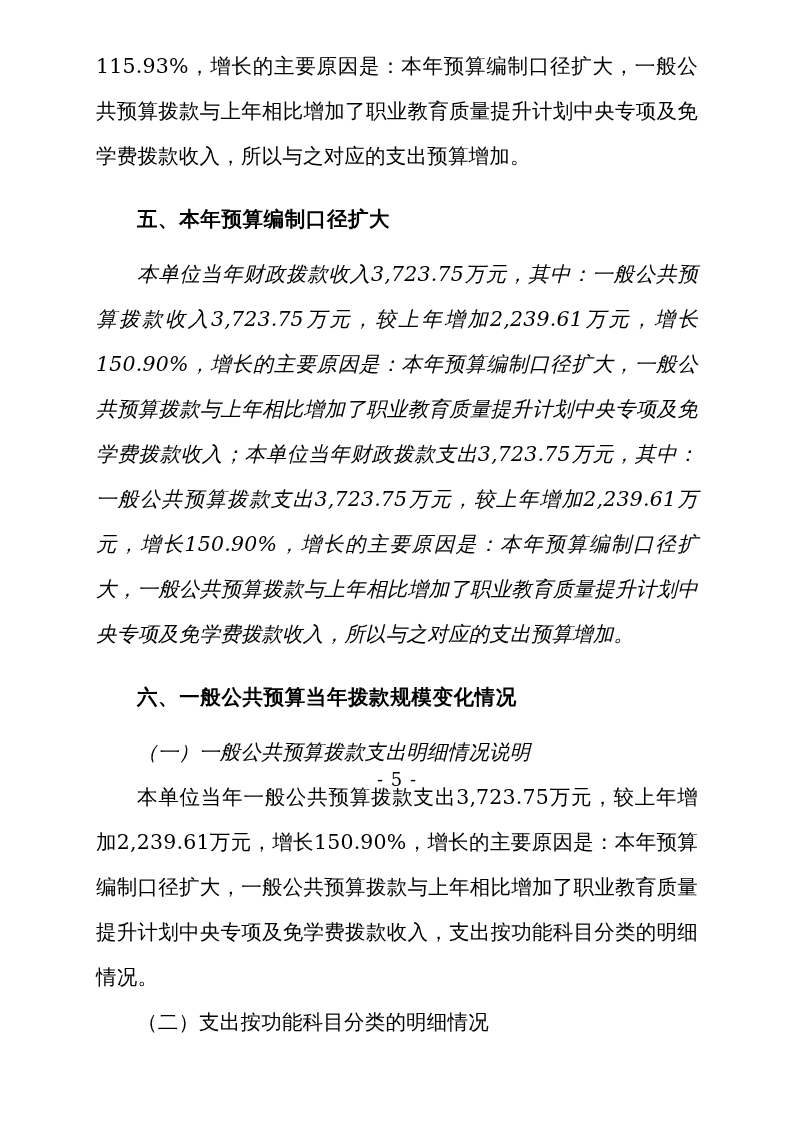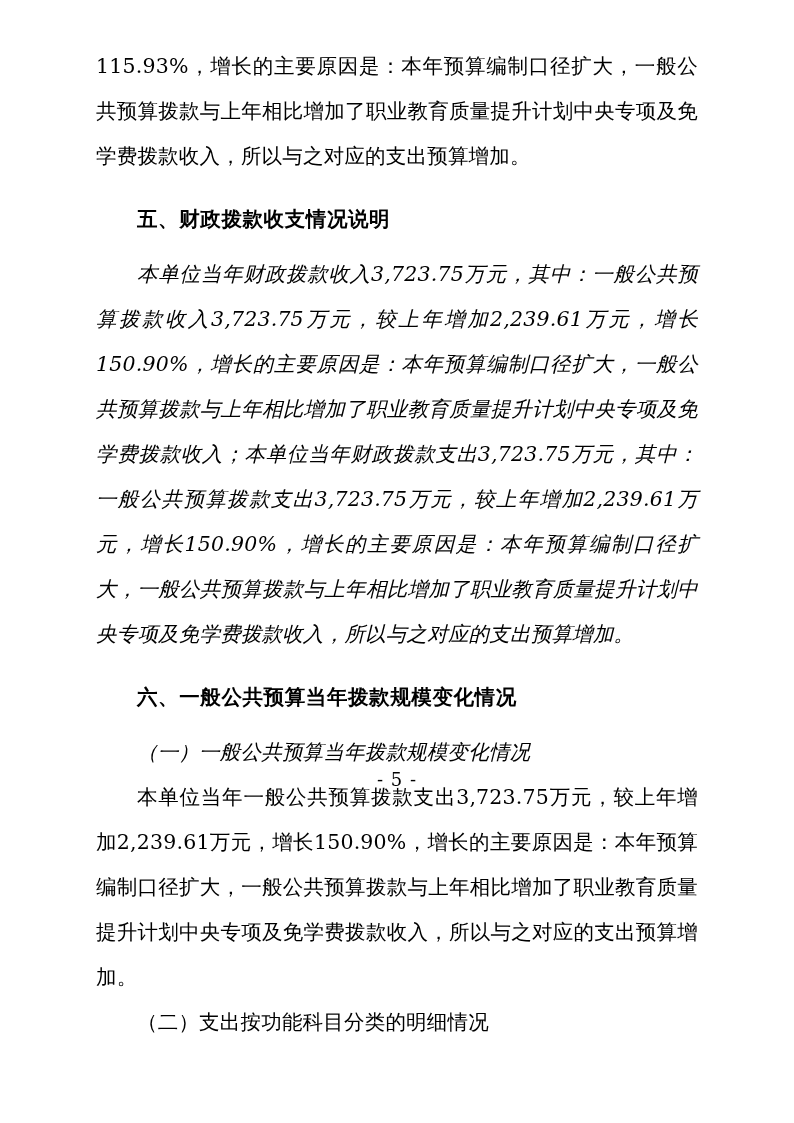--- a/index.html
+++ b/index.html
@@ -65,28 +65,28 @@
   }
 </style>
 </head>
 <body>
 
 <div class="page">
   <div class="content">
 
     <p class="para cont">115.93%，增长的主要原因是：本年预算编制口径扩大，一般公共预算拨款与上年相比增加了职业教育质量提升计划中央专项及免学费拨款收入，所以与之对应的支出预算增加。</p>
 
-    <p class="heading gap-before">五、财政拨款收支情况说明</p>
+    <p class="heading gap-before">五、本年预算编制口径扩大</p>
 
     <p class="para gap-small">本单位当年财政拨款收入3,723.75万元，其中：一般公共预算拨款收入3,723.75万元，较上年增加2,239.61万元，增长150.90%，增长的主要原因是：本年预算编制口径扩大，一般公共预算拨款与上年相比增加了职业教育质量提升计划中央专项及免学费拨款收入；本单位当年财政拨款支出3,723.75万元，其中：一般公共预算拨款支出3,723.75万元，较上年增加2,239.61万元，增长150.90%，增长的主要原因是：本年预算编制口径扩大，一般公共预算拨款与上年相比增加了职业教育质量提升计划中央专项及免学费拨款收入，所以与之对应的支出预算增加。</p>
 
     <p class="heading gap-before">六、一般公共预算当年拨款规模变化情况</p>
 
-    <p class="para gap-small">（一）一般公共预算当年拨款规模变化情况</p>
+    <p class="para gap-small">（一）一般公共预算拨款支出明细情况说明</p>
 
-    <p class="para">本单位当年一般公共预算拨款支出3,723.75万元，较上年增加2,239.61万元，增长150.90%，增长的主要原因是：本年预算编制口径扩大，一般公共预算拨款与上年相比增加了职业教育质量提升计划中央专项及免学费拨款收入，所以与之对应的支出预算增加。</p>
+    <p class="para">本单位当年一般公共预算拨款支出3,723.75万元，较上年增加2,239.61万元，增长150.90%，增长的主要原因是：本年预算编制口径扩大，一般公共预算拨款与上年相比增加了职业教育质量提升计划中央专项及免学费拨款收入，支出按功能科目分类的明细情况。</p>
 
     <p class="para">（二）支出按功能科目分类的明细情况</p>
 
   </div>
 
   <div class="footer">- 5 -</div>
 </div>
 
 </body></html>

